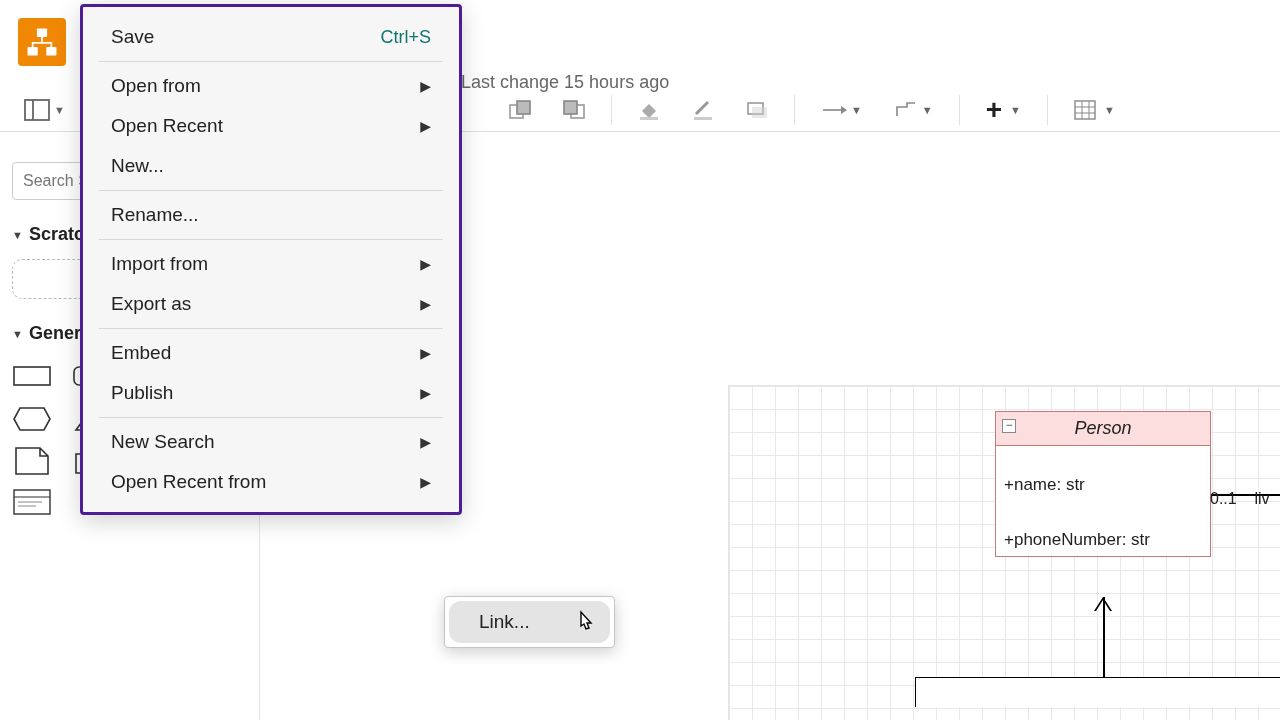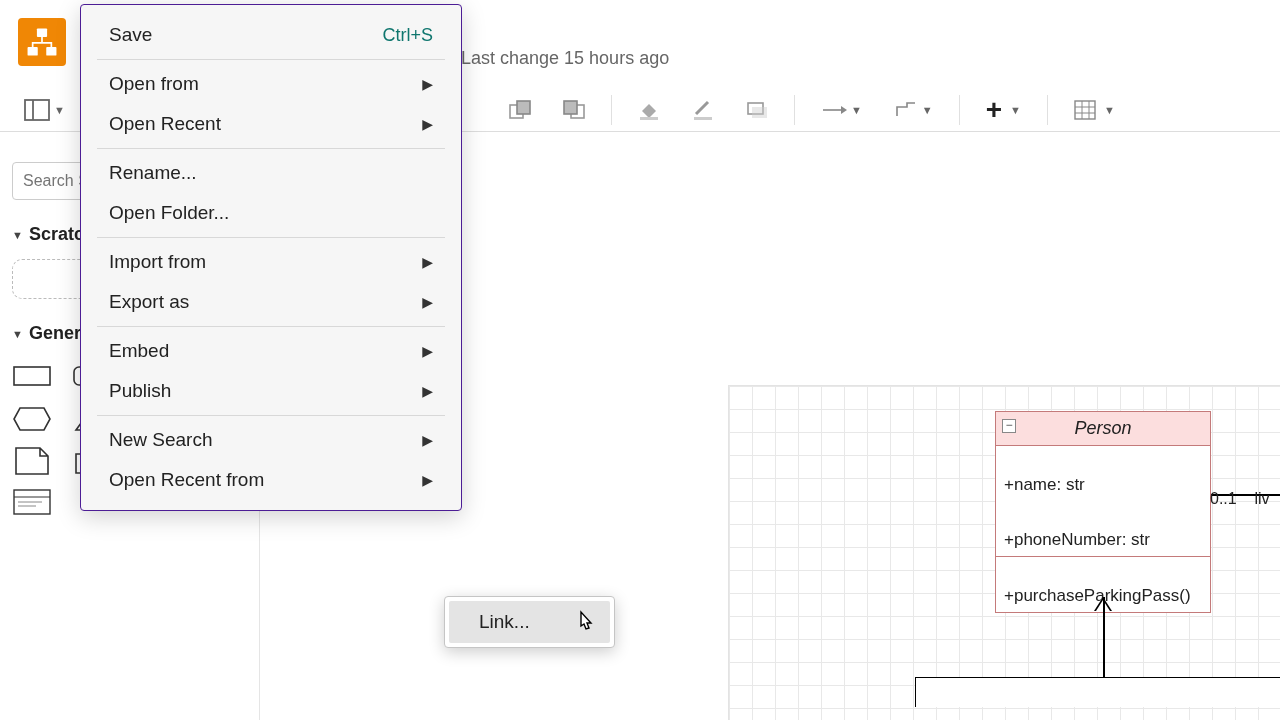--- a/index.html
+++ b/index.html
@@ -2,21 +2,21 @@
 <html><head>
 <meta charset="utf-8">
 <style>
   * { box-sizing: border-box; margin: 0; padding: 0; }
   body { font-family: -apple-system, BlinkMacSystemFont, "Segoe UI", Arial, sans-serif; font-size: 15px; overflow: hidden; background: #fff; width: 1280px; height: 720px; position: relative; color: #222; }
 
   
   .logo { position: absolute; left: 18px; top: 18px; width: 48px; height: 48px; background: #f08705; border-radius: 4px; display: flex; align-items: center; justify-content: center; }
   .logo svg { width: 34px; height: 34px; }
 
-  .lastchange { position: absolute; left: 461px; top: 48px; font-size: 18px; color: #666; }
+  .lastchange { position: absolute; left: 461px; top: 72px; font-size: 18px; color: #666; }
 
   
   .toolbar { position: absolute; left: 0; top: 88px; width: 100%; height: 44px; border-bottom: 1px solid #ddd; display: flex; align-items: center; padding-left: 18px; gap: 20px; }
   .tool-btn { color: #666; display:flex; align-items:center; gap:4px; padding:4px 6px; }
   .tool-sep { width: 1px; height: 30px; background: #e0e0e0; }
   .tool-btn svg { display:block; }
 
   
   .sidebar { position: absolute; left: 0; top: 132px; width: 260px; bottom: 0; border-right: 1px solid #e5e5e5; padding: 10px 12px; background:#fff; }
   .search-box { width: 100%; height: 38px; border: 1px solid #ccc; border-radius: 4px; padding: 0 10px; font-size: 16px; margin-top: 20px; }
@@ -41,31 +41,31 @@
   .uml-sect:last-child { border-bottom:none; }
   .assoc-label { position:absolute; left:950px; top:358px; font-size:16px; }
   .inh-line { position:absolute; left:843px; top:465px; width:1.5px; height:80px; background:#000; }
   .inh-tri { position:absolute; left:834px; top:465px; width:0; height:0; border-left:9px solid transparent; border-right:9px solid transparent; border-bottom:14px solid #000; }
   .inh-tri-inner { position:absolute; left:836px; top:468px; width:0; height:0; border-left:7px solid transparent; border-right:7px solid transparent; border-bottom:11px solid #fff; }
   .sub-box { position:absolute; left:655px; top:545px; width:380px; height:30px; border:1.5px solid #000; border-bottom:none; background:#fff; }
 
   .conn-line { position:absolute; left:951px; top:362px; height:1.5px; width:120px; background:#000; }
 
   
-  .menu { position:absolute; left:80px; top:4px; width:382px; background:#f6f6f6; border:1px solid #4c1d95; border-radius:4px; box-shadow: 0 6px 24px rgba(0,0,0,.18); padding: 10px 0; }
+  .menu { position:absolute; left:80px; top:4px; width:382px; background:#f6f6f6; border:3px solid #4c1d95; border-radius:4px; box-shadow: 0 6px 24px rgba(0,0,0,.18); padding: 10px 0; }
   .menu-item { display:flex; align-items:center; justify-content:space-between; padding: 9px 28px; font-size:19px; color:#222; cursor:default; }
   .menu-item .left { display:flex; align-items:center; gap:10px; }
   .menu-item .shortcut { color:#0f766e; font-size:18px; }
   .menu-item .arrow { color:#333; font-size:14px; }
   .menu-sep { height:1px; background:#d8d8d8; margin:4px 16px; }
   .help-circle { width:18px; height:18px; border:1.5px solid #888; border-radius:50%; font-size:12px; text-align:center; line-height:15px; color:#888; }
 
   
   .submenu { position:absolute; left:444px; top:596px; background:#fff; border:1px solid #c5c5c5; border-radius:4px; box-shadow:0 4px 16px rgba(0,0,0,.2); padding:4px; }
-  .submenu-item { background:#e4e4e4; padding: 10px 80px 10px 30px; font-size:19px; border-radius:2px; }
+  .submenu-item { background:#e4e4e4; padding: 10px 80px 10px 30px; font-size:19px; border-radius:12px; }
 
   .cursor { position:absolute; left:574px; top:610px; width:22px; height:26px; pointer-events:none; }
 </style>
 </head>
 <body>
 
 <div class="logo">
   <svg viewBox="0 0 40 40">
       <g fill="#fff">
         <rect x="14" y="4" width="12" height="10" rx="1"></rect>
@@ -240,23 +240,20 @@
 
   <div class="uml">
     <div class="uml-title">
       <div class="collapse-box">−</div>
       <span>Person</span>
     </div>
     <div class="uml-sect">
       <div class="uml-row">+name: str</div>
       <div class="uml-row">+phoneNumber: str</div>
     </div>
-    <div class="uml-sect">
-      <div class="uml-row">+purchaseParkingPass()</div>
-    </div>
   </div>
 
   <div class="conn-line"></div>
   <div class="assoc-label">
     <span>0..1</span>&nbsp;&nbsp;&nbsp;&nbsp;<span>liv</span>
   </div>
 
   <div class="inh-tri"></div>
   <div class="inh-tri-inner"></div>
   <div class="inh-line"></div>
@@ -276,29 +273,29 @@
         <span>Open from</span>
       </span>
       <span class="arrow">▶</span>
     </div>
     <div class="menu-item">
       <span class="left">
         <span>Open Recent</span>
       </span>
       <span class="arrow">▶</span>
     </div>
+    <div class="menu-item">
+      <span class="left">
+        <span>New...</span>
+      </span>
+    </div>
     <div class="menu-sep"></div>
     <div class="menu-item">
       <span class="left">
         <span>Rename...</span>
-      </span>
-    </div>
-    <div class="menu-item">
-      <span class="left">
-        <span>Open Folder...</span>
       </span>
     </div>
     <div class="menu-sep"></div>
     <div class="menu-item">
       <span class="left">
         <span>Import from</span>
       </span>
       <span class="arrow">▶</span>
     </div>
     <div class="menu-item">

